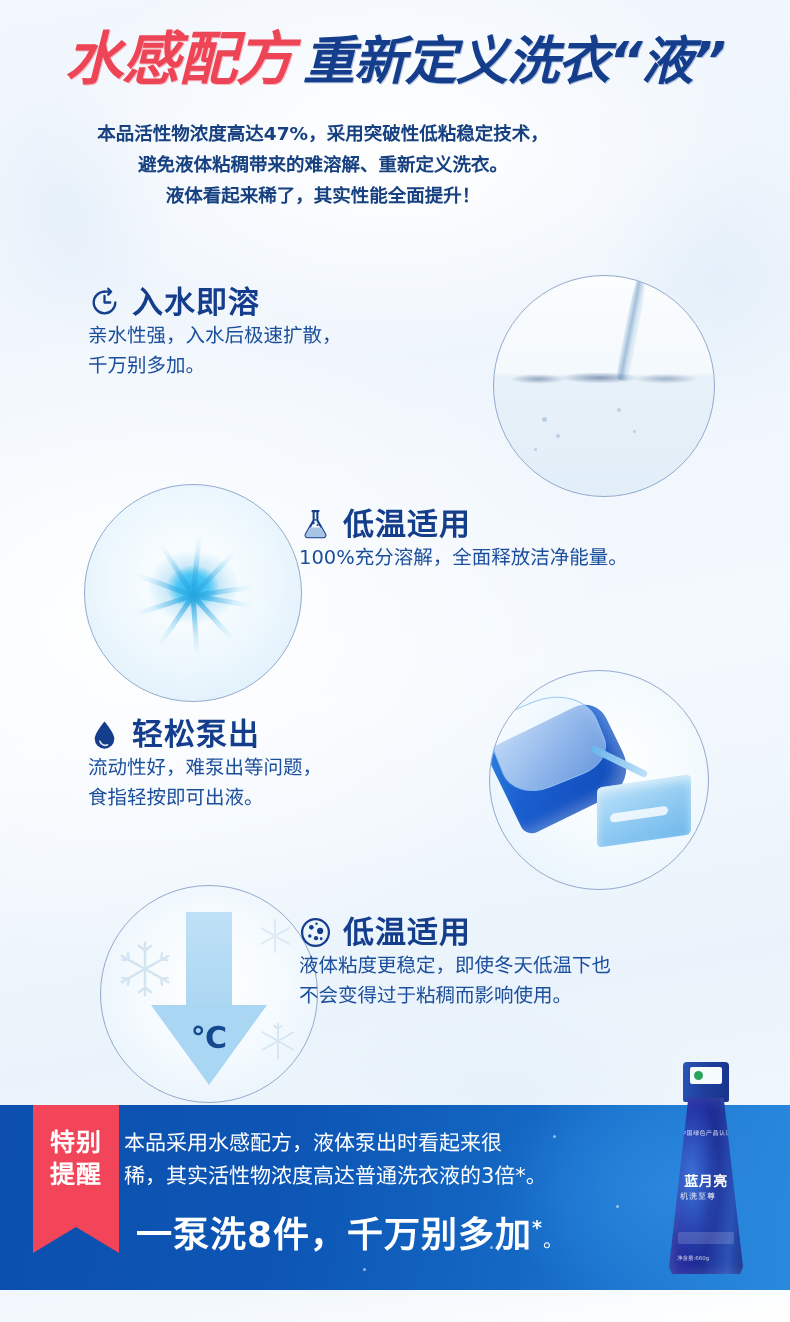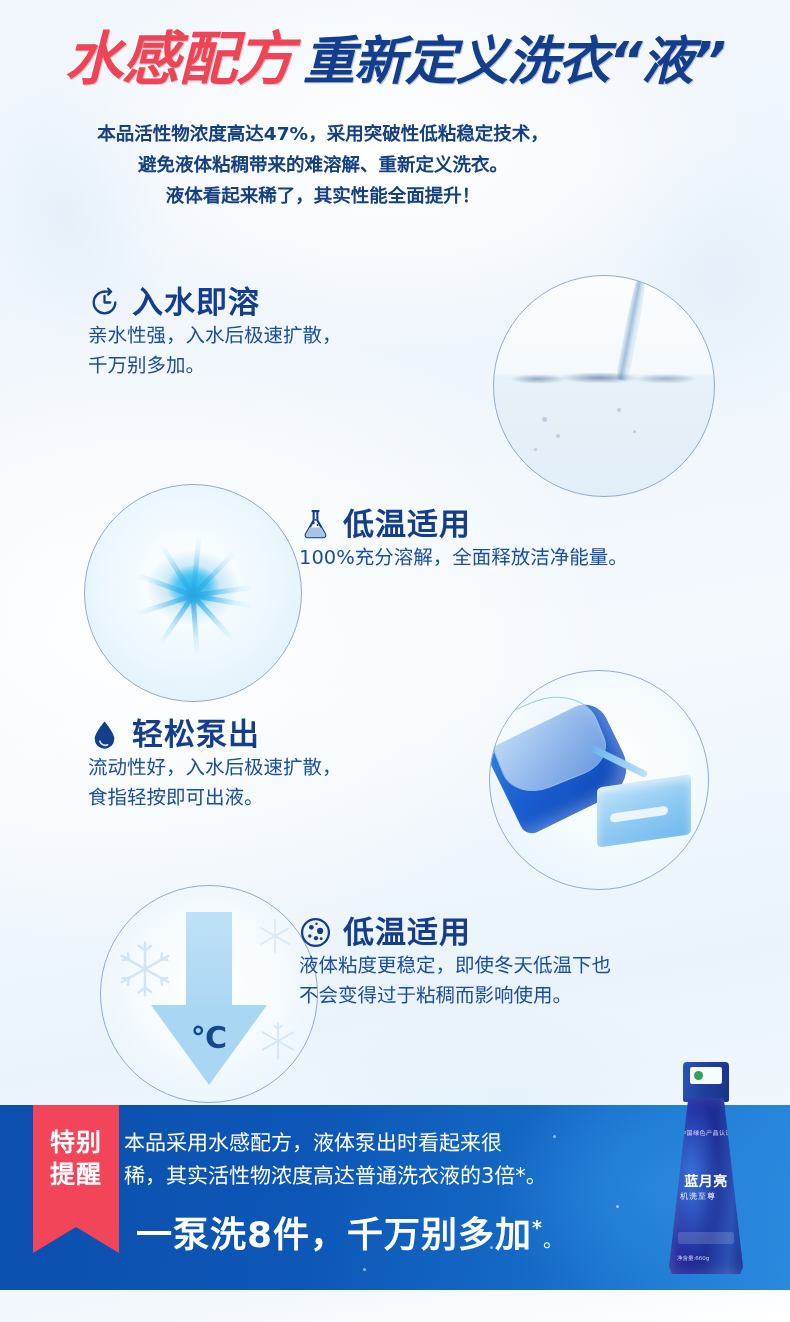--- a/index.html
+++ b/index.html
@@ -389,21 +389,21 @@
 
   <div class="feature" style="left:88px; top:718px;">
     <div class="ftitle">
       <svg class="ficon" viewBox="0 0 32 32">
         <path d="M16 3.5 C16 3.5 25.5 14.5 25.5 20.2 A9.5 9.5 0 0 1 6.5 20.2 C6.5 14.5 16 3.5 16 3.5 Z" fill="#143e8c"></path>
         <path d="M11.5 22.5 A5.5 5.5 0 0 0 19 26" fill="none" stroke="#ffffff" stroke-width="1.6" stroke-linecap="round" opacity=".85"></path>
       </svg>
       <span>轻松泵出</span>
     </div>
     <div class="fdesc">
-      <div>流动性好，入水后极速扩散，</div>
+      <div>流动性好，难泵出等问题，</div>
       <div>食指轻按即可出液。</div>
     </div>
   </div>
 
   <div class="disc disc-cold" style="left:100px; top:885px; width:218px; height:218px;">
     <svg class="snow" style="left:6%; top:24%; width:62px; height:62px;" viewBox="0 0 40 40">
       <g stroke="#b9d3e8" stroke-width="1.6" stroke-linecap="round">
         <path d="M20 3 V37 M5 11.5 L35 28.5 M5 28.5 L35 11.5"></path>
         <path d="M20 8 L16 5 M20 8 L24 5 M20 32 L16 35 M20 32 L24 35"></path>
         <path d="M9.5 13.8 L5.5 14.2 M9.5 13.8 L9 9.8 M30.5 26.2 L34.5 25.8 M30.5 26.2 L31 30.2"></path>

